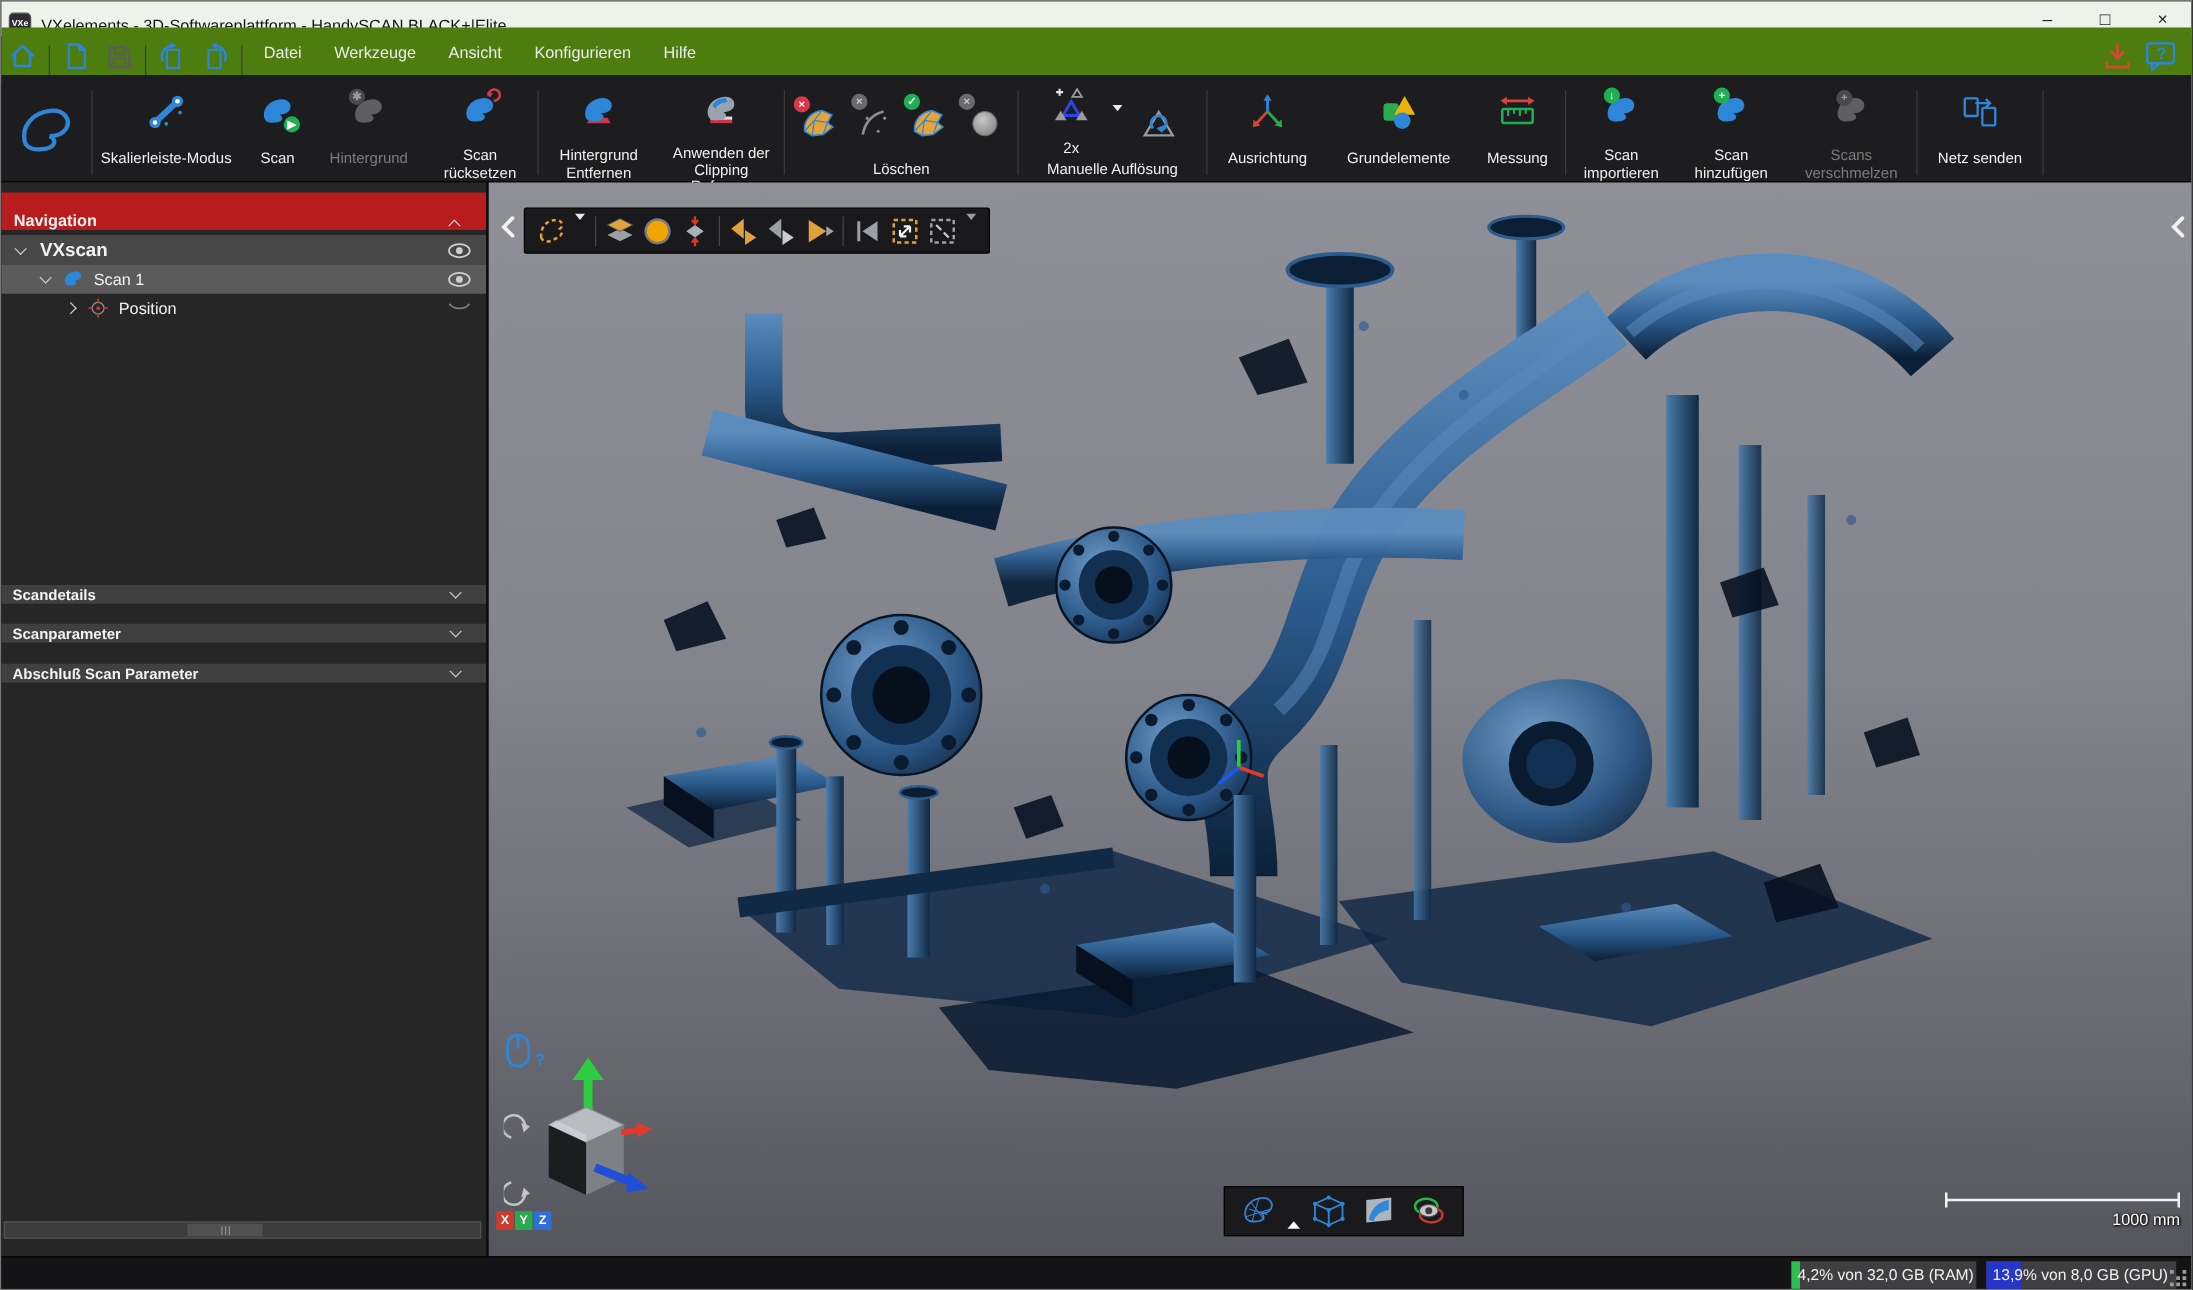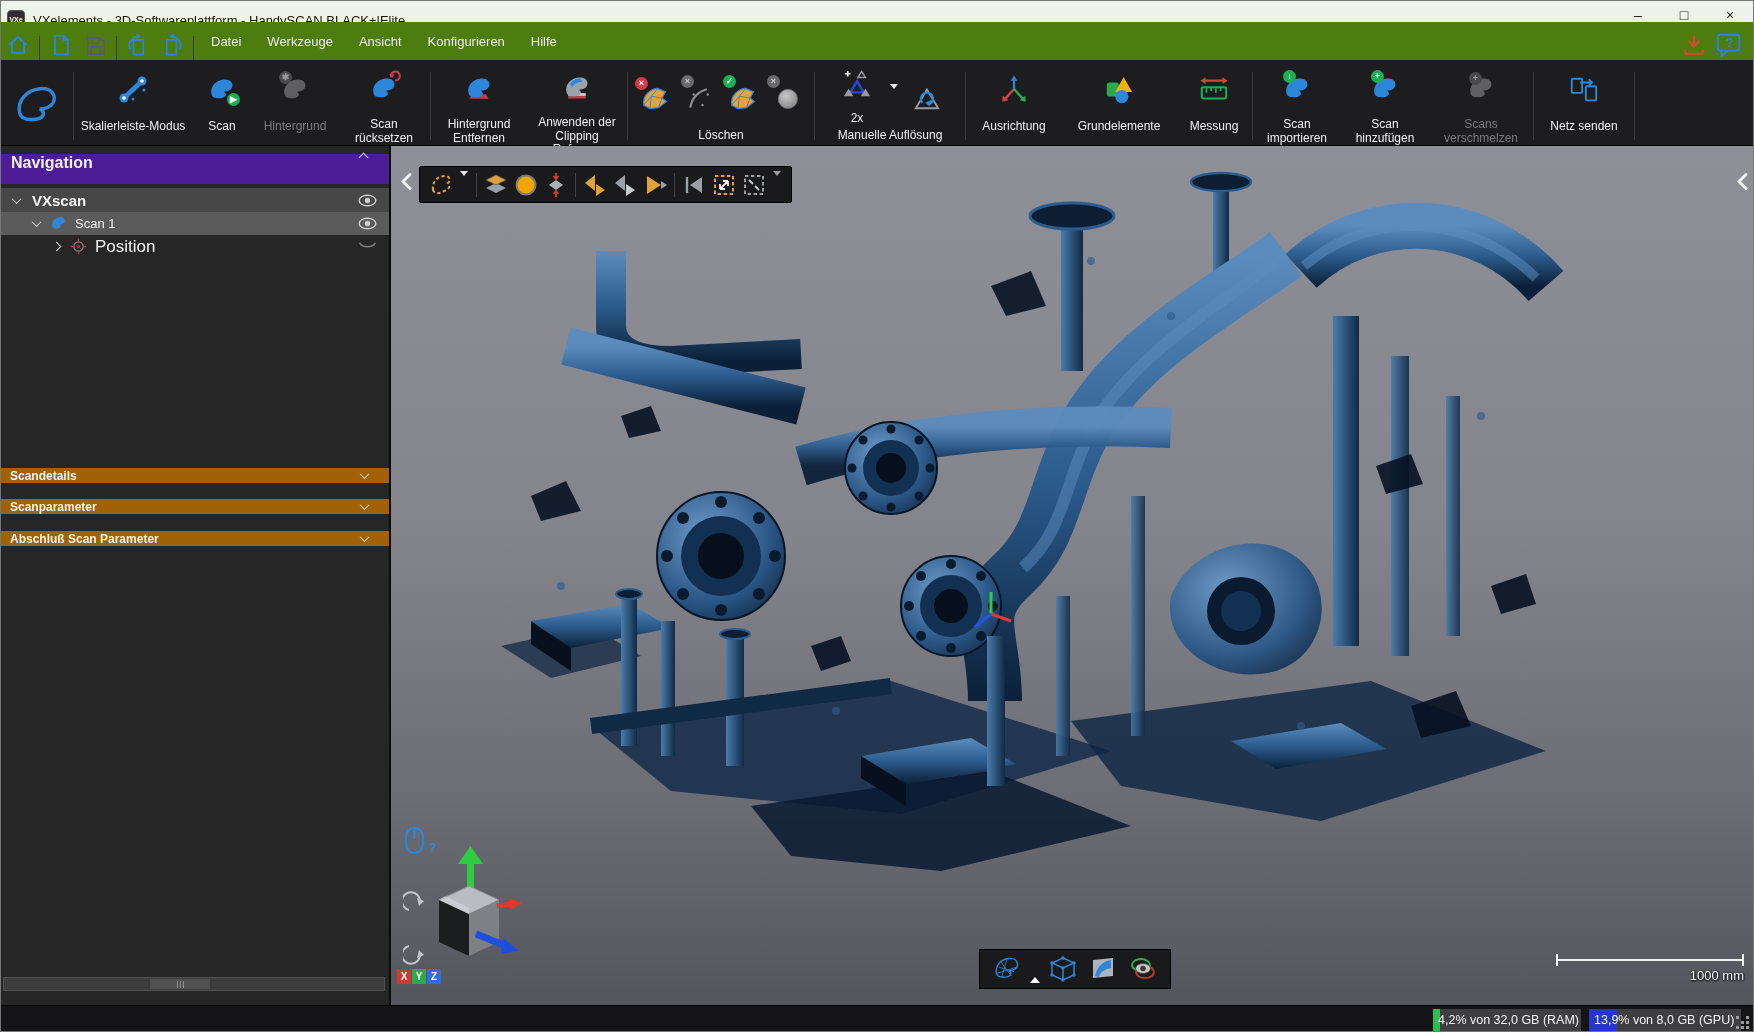--- a/index.html
+++ b/index.html
@@ -33,28 +33,28 @@
   .tb-group{display:flex;flex-direction:column}
   .tb-group-row{display:flex;flex:1;align-items:center;justify-content:center}
   .tb-group-label{font-size:12px;color:#f0f0f0;text-align:center;padding-bottom:3px}
   .tb-iconbtn{width:44px;height:46px;display:flex;align-items:center;justify-content:center;position:relative}
   .caret-down{width:0;height:0;border-left:4px solid transparent;border-right:4px solid transparent;border-top:5px solid #e8e8e8}
   .caret-up{width:0;height:0;border-left:5px solid transparent;border-right:5px solid transparent;border-bottom:6px solid #fff}
   .caret-gray{border-top-color:#9a9a9a}
 
   
   .sidebar{position:absolute;left:0;top:145px;width:388px;height:859px;background:#262626}
-  .nav-header{position:absolute;left:0;top:8px;width:100%;height:30px;background:#4c1d95;display:flex;align-items:flex-start;padding:0 10px;color:#f2f2f2;font-size:16px;font-weight:bold}
+  .nav-header{position:absolute;left:0;top:8px;width:100%;height:30px;background:#b91c1c;display:flex;align-items:flex-end;padding:0 10px;color:#f2f2f2;font-size:13px;font-weight:bold}
   .tree-row{position:absolute;left:0;width:100%;height:23px;display:flex;align-items:center;color:#f2f2f2}
   .chev{display:inline-block;width:7px;height:7px;border-right:1.6px solid #cfcfcf;border-bottom:1.6px solid #cfcfcf}
   .chev.down{transform:rotate(45deg) translate(-1px,-1px)}
   .chev.right{transform:rotate(-45deg)}
   .chev.up{transform:rotate(-135deg)}
   .row-right{margin-left:auto;margin-right:12px;display:flex;align-items:center}
-  .section-hd{position:absolute;left:0;width:100%;height:15px;background:#a16207;display:flex;align-items:center;padding:0 9px;color:#f2f2f2;font-size:12px;font-weight:bold}
+  .section-hd{position:absolute;left:0;width:100%;height:15px;background:#404040;display:flex;align-items:center;padding:0 9px;color:#f2f2f2;font-size:12px;font-weight:bold}
   .sb-scroll{position:absolute;left:2px;top:831px;width:382px;height:14px;background:#3c3c3c;border:1px solid #525252}
   .sb-handle{position:absolute;left:146px;top:1px;width:60px;height:10px;background:#515151;display:flex;align-items:center;justify-content:center;gap:2px}
   .sb-handle i{display:block;width:1px;height:7px;background:#8f8f8f}
 
   
   .viewport{position:absolute;left:390px;top:145px;width:1364px;height:859px;background:linear-gradient(#8f8f97 0%,#84848d 45%,#6d6d76 75%,#55555e 100%);overflow:hidden}
   .vp-toolbar{position:absolute;left:28px;top:20px;height:37px;background:#1a1a1c;border:1px solid #000;border-radius:2px;display:flex;align-items:center;padding:0 6px}
   .vp-ico{width:30px;height:30px;display:flex;align-items:center;justify-content:center;position:relative}
   .vp-sep{width:1px;height:24px;background:#454549;margin:0 4px}
   .vp-collapse{position:absolute;width:16px;height:20px}
@@ -458,21 +458,21 @@
 
     <div class="tree-row" style="top:89px;height:23px">
       <span style="margin-left:52px" class="chev right"></span>
       <span style="margin-left:10px;display:flex">
         <svg width="17" height="17" viewBox="0 0 20 20">
             <circle cx="10" cy="10" r="5.5" fill="#20262c" stroke="#8a8a8a" stroke-width="1.3"></circle>
             <path d="M10 1 V5 M10 15 V19 M1 10 H5 M15 10 H19" stroke="#c0392b" stroke-width="1.6"></path>
             <circle cx="10" cy="10" r="1.8" fill="#c0392b"></circle>
           </svg>
       </span>
-      <span style="margin-left:8px;font-size:17px">Position</span>
+      <span style="margin-left:8px;font-size:13px">Position</span>
       <span class="row-right">
         <svg width="19" height="10" viewBox="0 0 19 10">
             <path d="M1.5 1 A9 7 0 0 0 17.5 1" stroke="#7e7e7e" stroke-width="1.4" fill="none"></path>
           </svg>
       </span>
     </div>
 
     <div class="section-hd" style="top:322px">
       <span>Scandetails</span>
       <span class="row-right">

